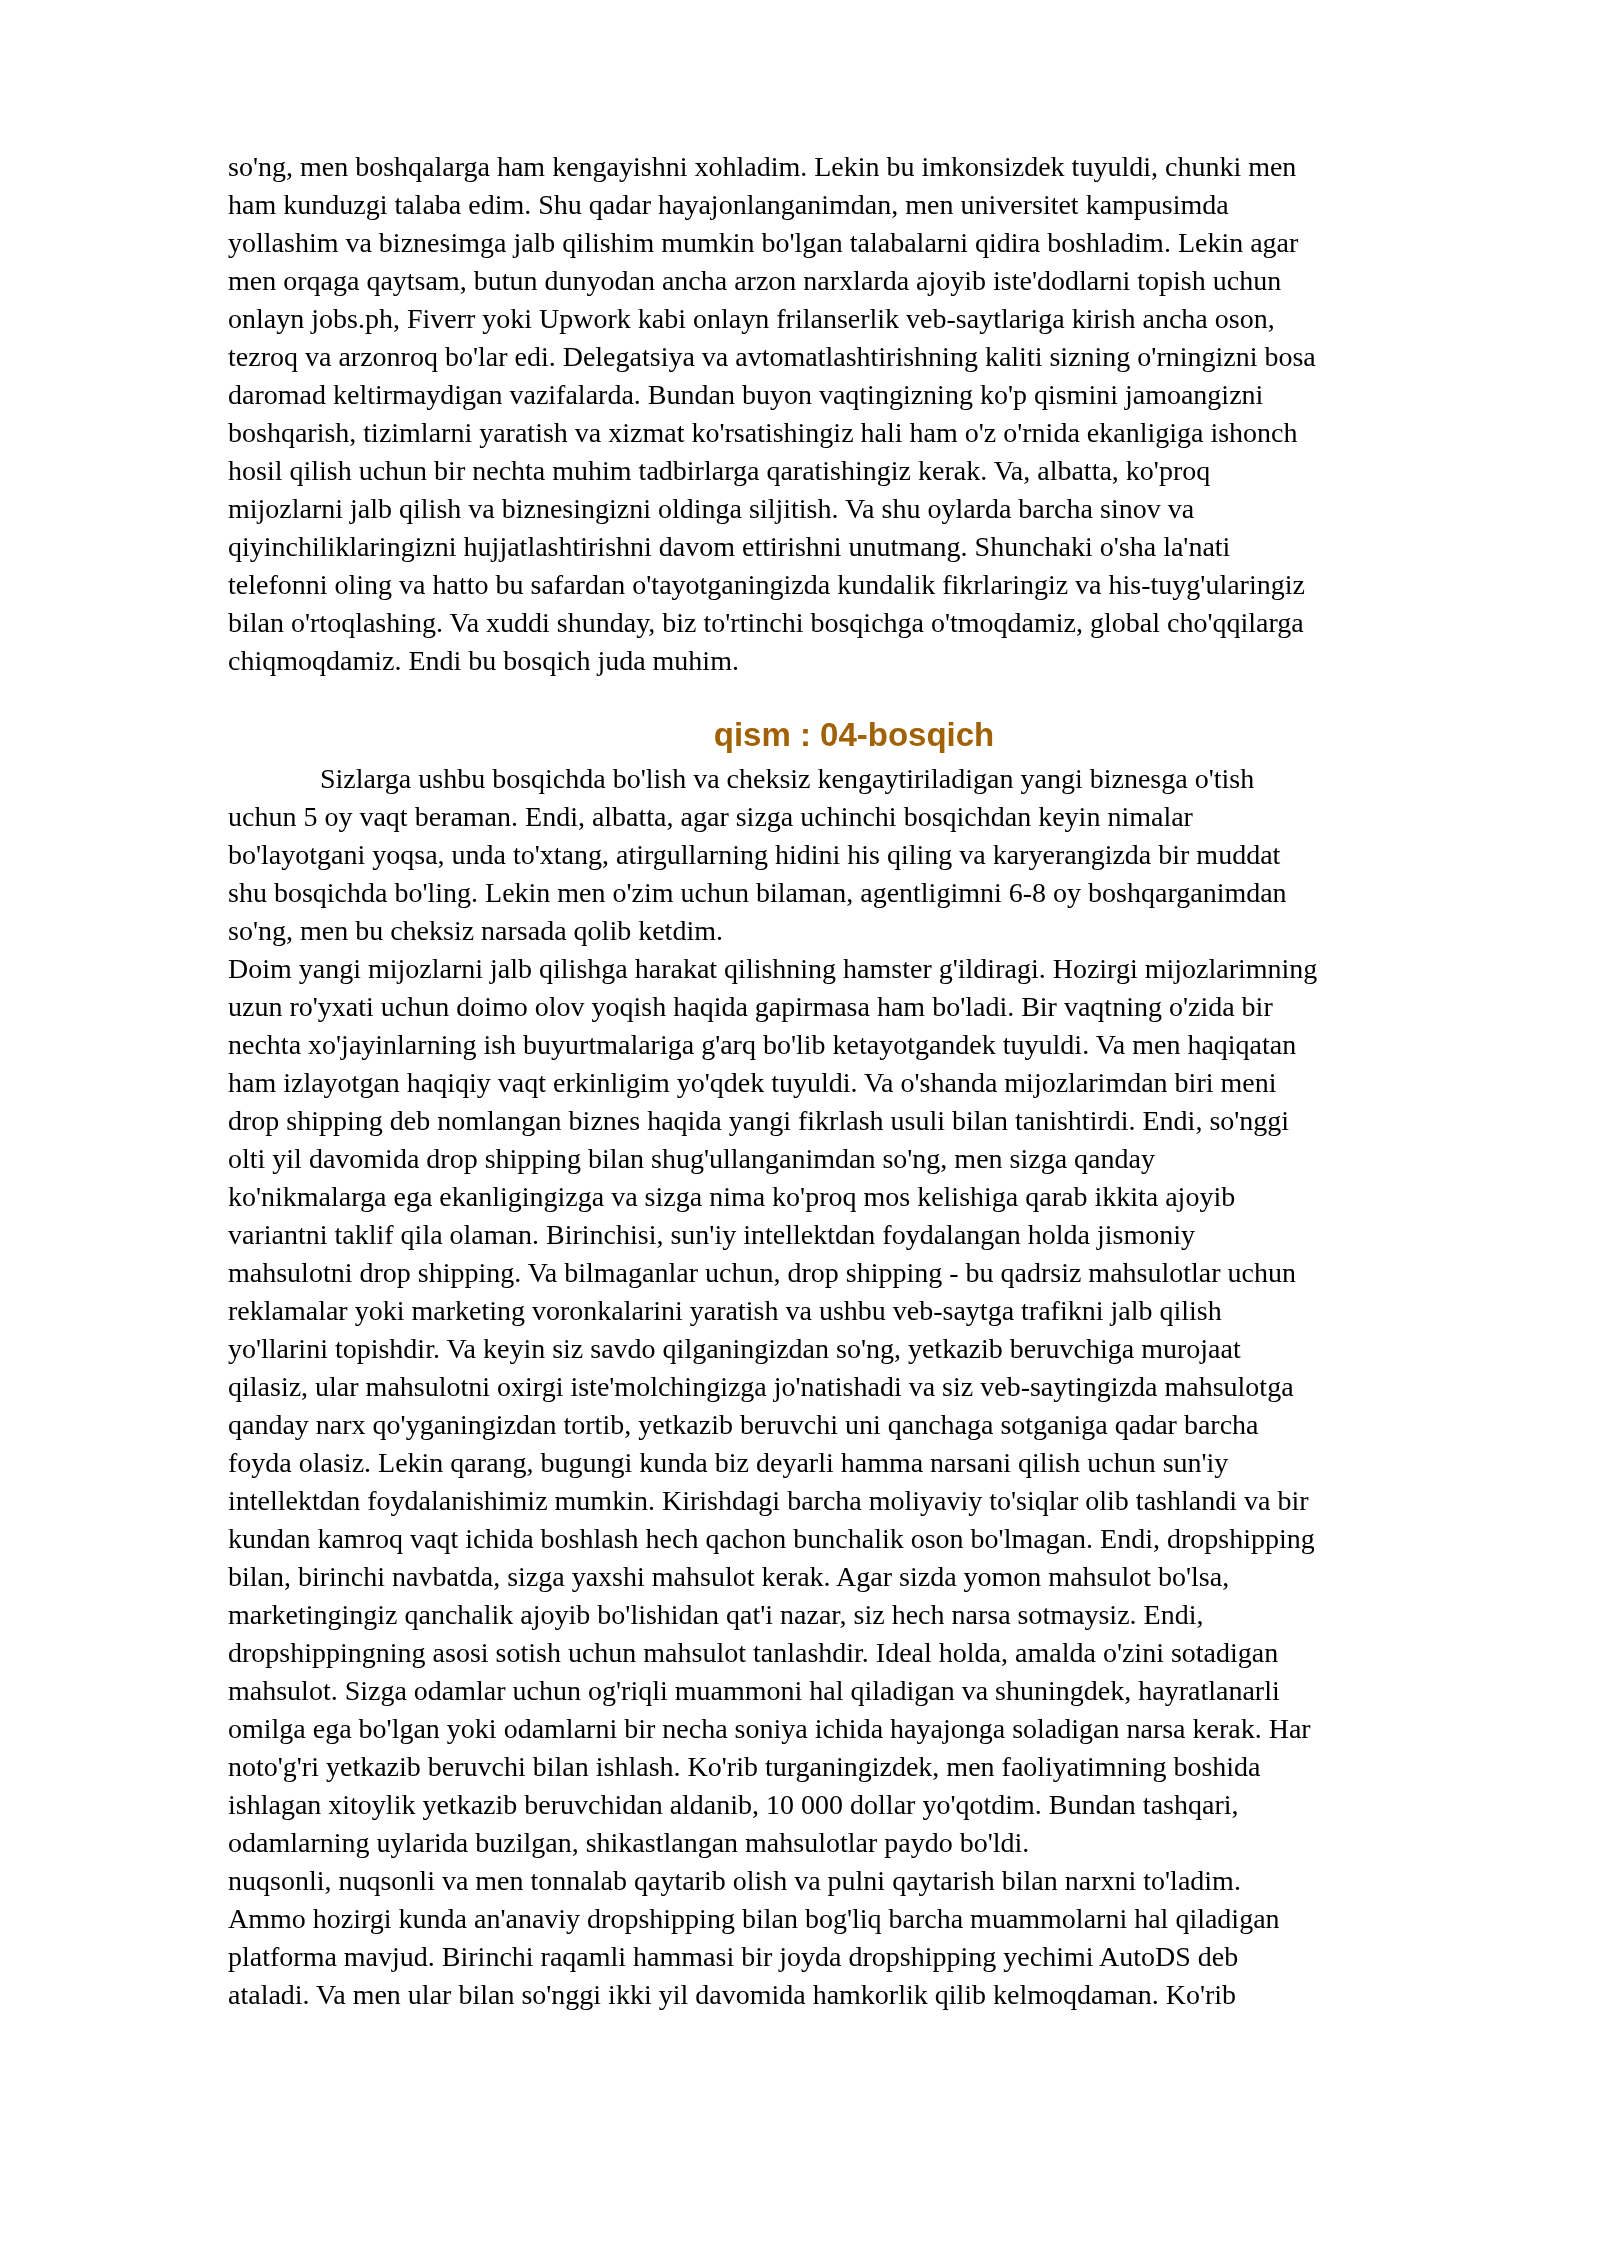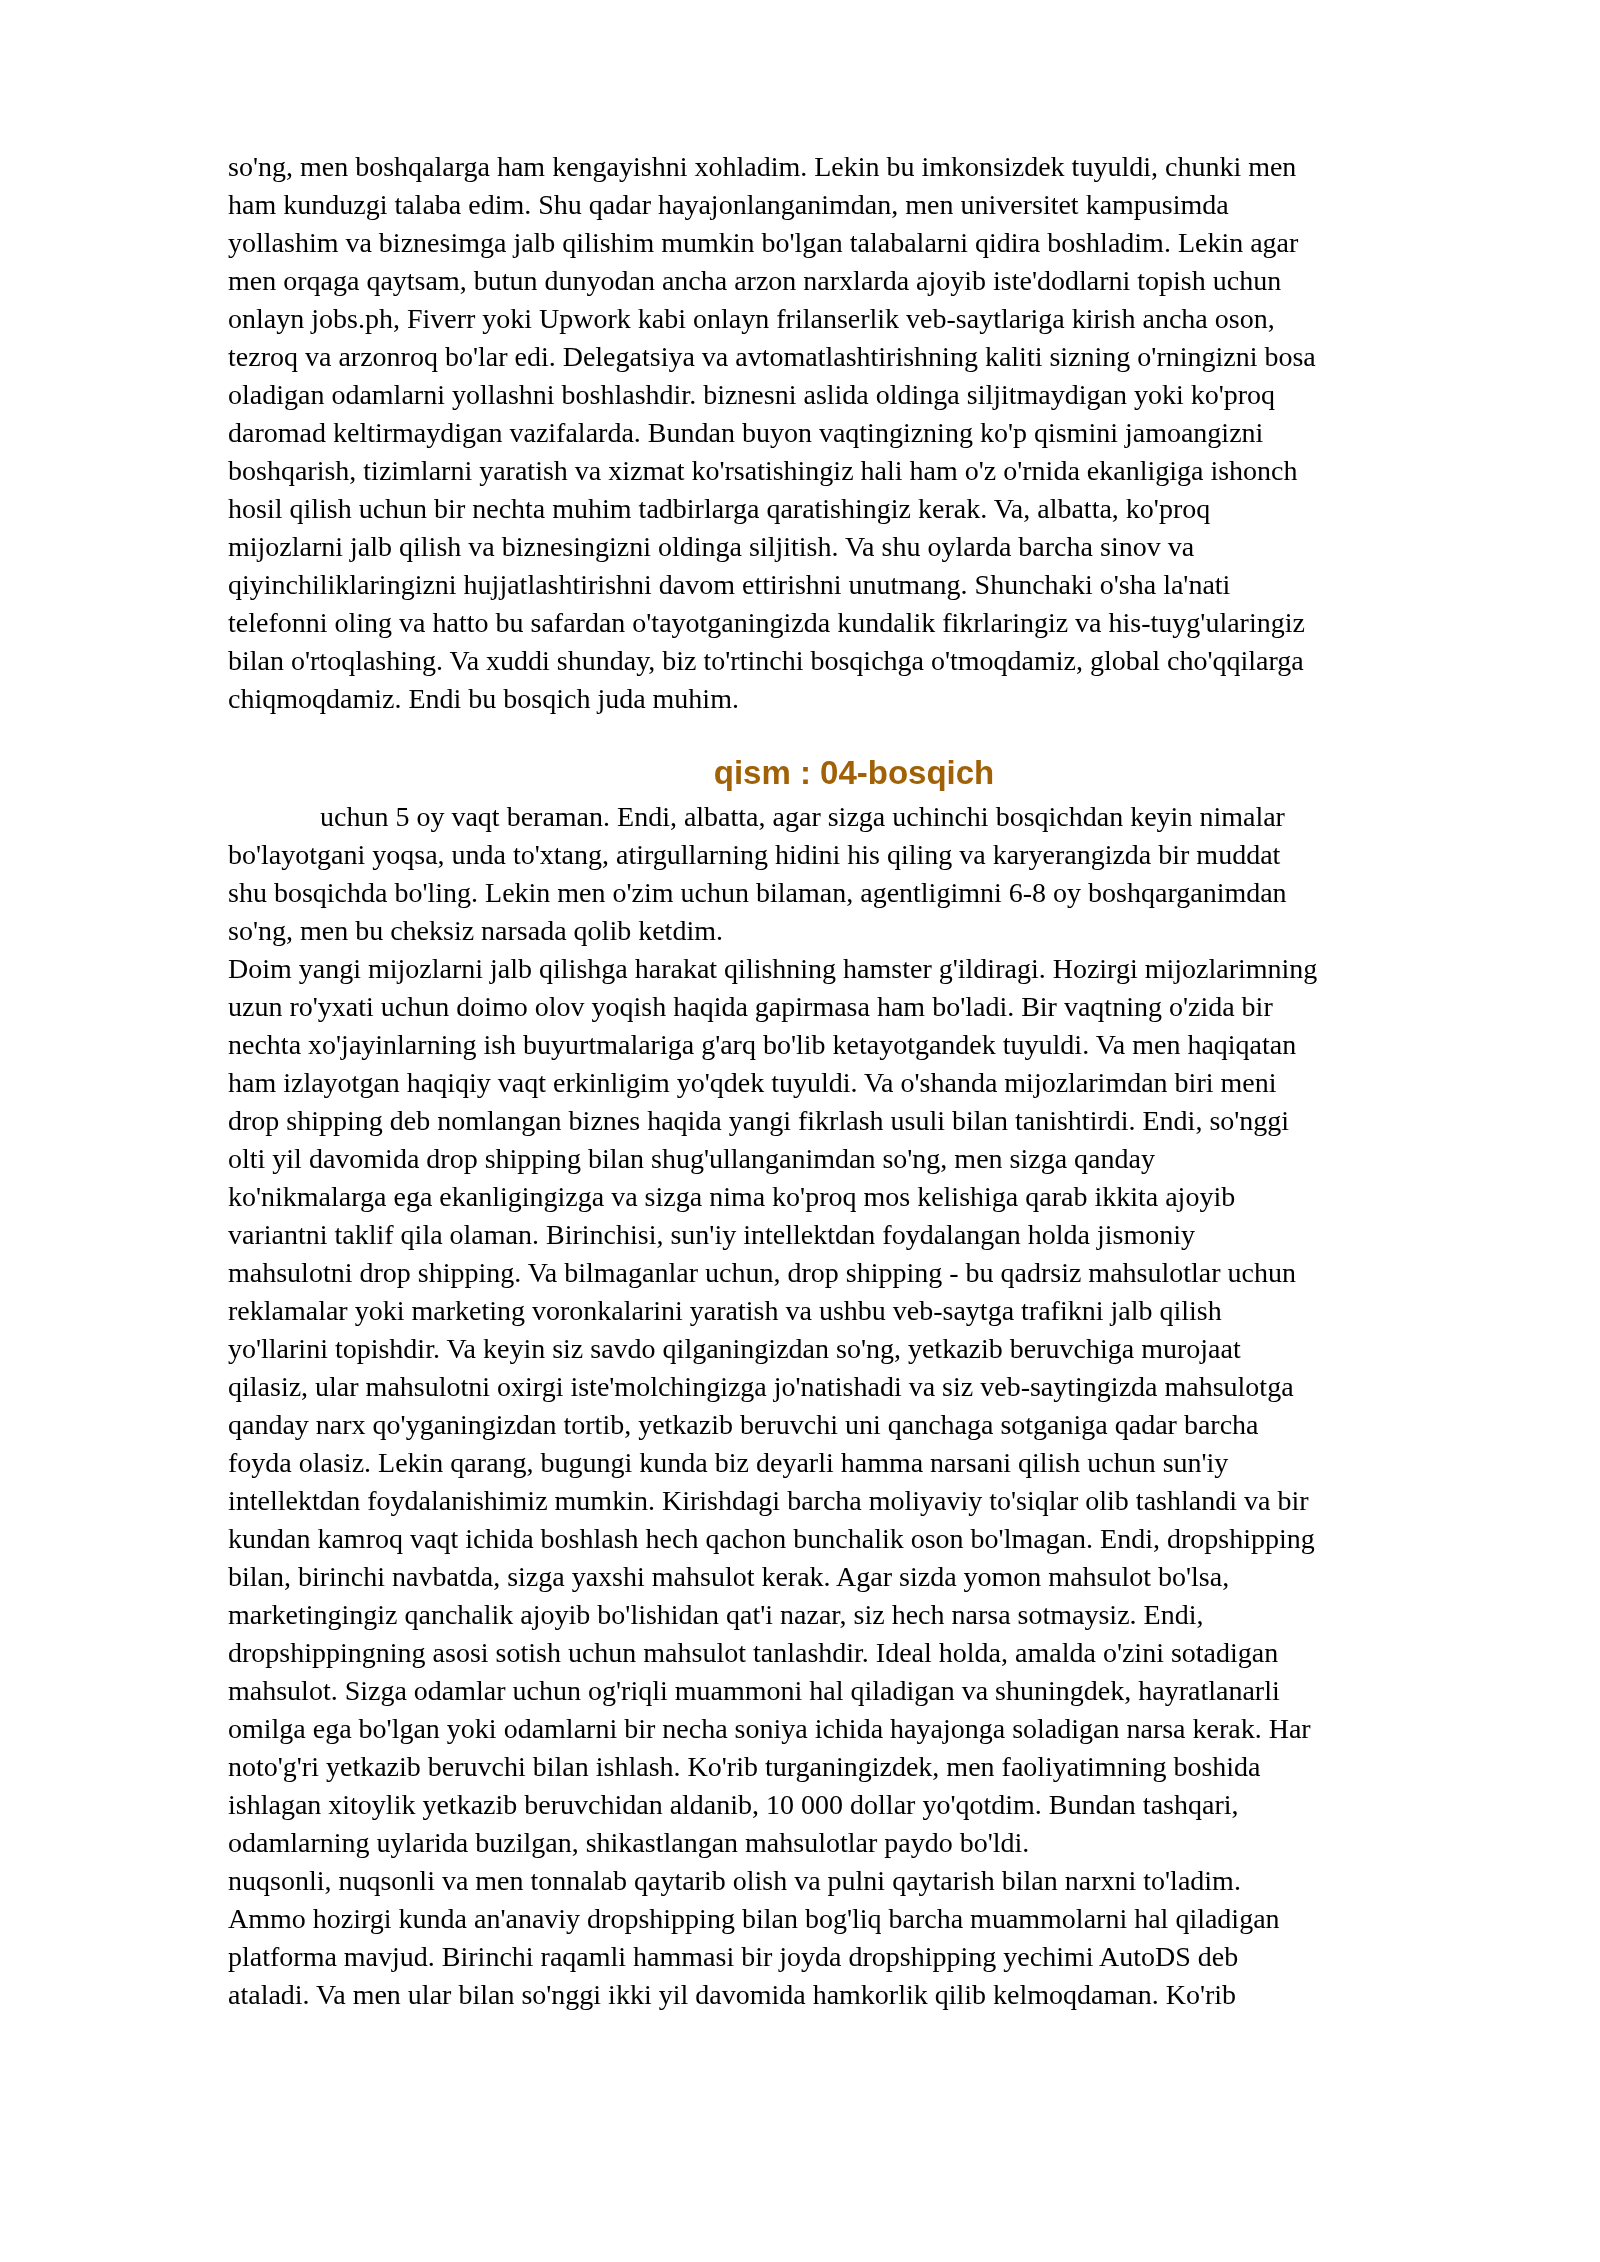--- a/index.html
+++ b/index.html
@@ -50,32 +50,32 @@
 
 <div class="page">
   <div class="content">
     <div class="para">
         <div class="line">so'ng, men boshqalarga ham kengayishni xohladim. Lekin bu imkonsizdek tuyuldi, chunki men</div>
         <div class="line">ham kunduzgi talaba edim. Shu qadar hayajonlanganimdan, men universitet kampusimda</div>
         <div class="line">yollashim va biznesimga jalb qilishim mumkin bo'lgan talabalarni qidira boshladim. Lekin agar</div>
         <div class="line">men orqaga qaytsam, butun dunyodan ancha arzon narxlarda ajoyib iste'dodlarni topish uchun</div>
         <div class="line">onlayn jobs.ph, Fiverr yoki Upwork kabi onlayn frilanserlik veb-saytlariga kirish ancha oson,</div>
         <div class="line">tezroq va arzonroq bo'lar edi. Delegatsiya va avtomatlashtirishning kaliti sizning o'rningizni bosa</div>
-        <div class="line">oladigan odamlarni yollashni boshlashdir. biznesni aslida oldinga siljitmaydigan yoki ko'proq</div>
         <div class="line">daromad keltirmaydigan vazifalarda. Bundan buyon vaqtingizning ko'p qismini jamoangizni</div>
         <div class="line">boshqarish, tizimlarni yaratish va xizmat ko'rsatishingiz hali ham o'z o'rnida ekanligiga ishonch</div>
         <div class="line">hosil qilish uchun bir nechta muhim tadbirlarga qaratishingiz kerak. Va, albatta, ko'proq</div>
         <div class="line">mijozlarni jalb qilish va biznesingizni oldinga siljitish. Va shu oylarda barcha sinov va</div>
         <div class="line">qiyinchiliklaringizni hujjatlashtirishni davom ettirishni unutmang. Shunchaki o'sha la'nati</div>
         <div class="line">telefonni oling va hatto bu safardan o'tayotganingizda kundalik fikrlaringiz va his-tuyg'ularingiz</div>
         <div class="line">bilan o'rtoqlashing. Va xuddi shunday, biz to'rtinchi bosqichga o'tmoqdamiz, global cho'qqilarga</div>
         <div class="line">chiqmoqdamiz. Endi bu bosqich juda muhim.</div>
       </div>
     <h2 class="heading">qism : 04-bosqich</h2>
     <div class="para indent-first">
+        <div class="line">Sizlarga ushbu bosqichda bo'lish va cheksiz kengaytiriladigan yangi biznesga o'tish</div>
         <div class="line">uchun 5 oy vaqt beraman. Endi, albatta, agar sizga uchinchi bosqichdan keyin nimalar</div>
         <div class="line">bo'layotgani yoqsa, unda to'xtang, atirgullarning hidini his qiling va karyerangizda bir muddat</div>
         <div class="line">shu bosqichda bo'ling. Lekin men o'zim uchun bilaman, agentligimni 6-8 oy boshqarganimdan</div>
         <div class="line">so'ng, men bu cheksiz narsada qolib ketdim.</div>
       </div>
     <div class="para">
         <div class="line">Doim yangi mijozlarni jalb qilishga harakat qilishning hamster g'ildiragi. Hozirgi mijozlarimning</div>
         <div class="line">uzun ro'yxati uchun doimo olov yoqish haqida gapirmasa ham bo'ladi. Bir vaqtning o'zida bir</div>
         <div class="line">nechta xo'jayinlarning ish buyurtmalariga g'arq bo'lib ketayotgandek tuyuldi. Va men haqiqatan</div>
         <div class="line">ham izlayotgan haqiqiy vaqt erkinligim yo'qdek tuyuldi. Va o'shanda mijozlarimdan biri meni</div>

